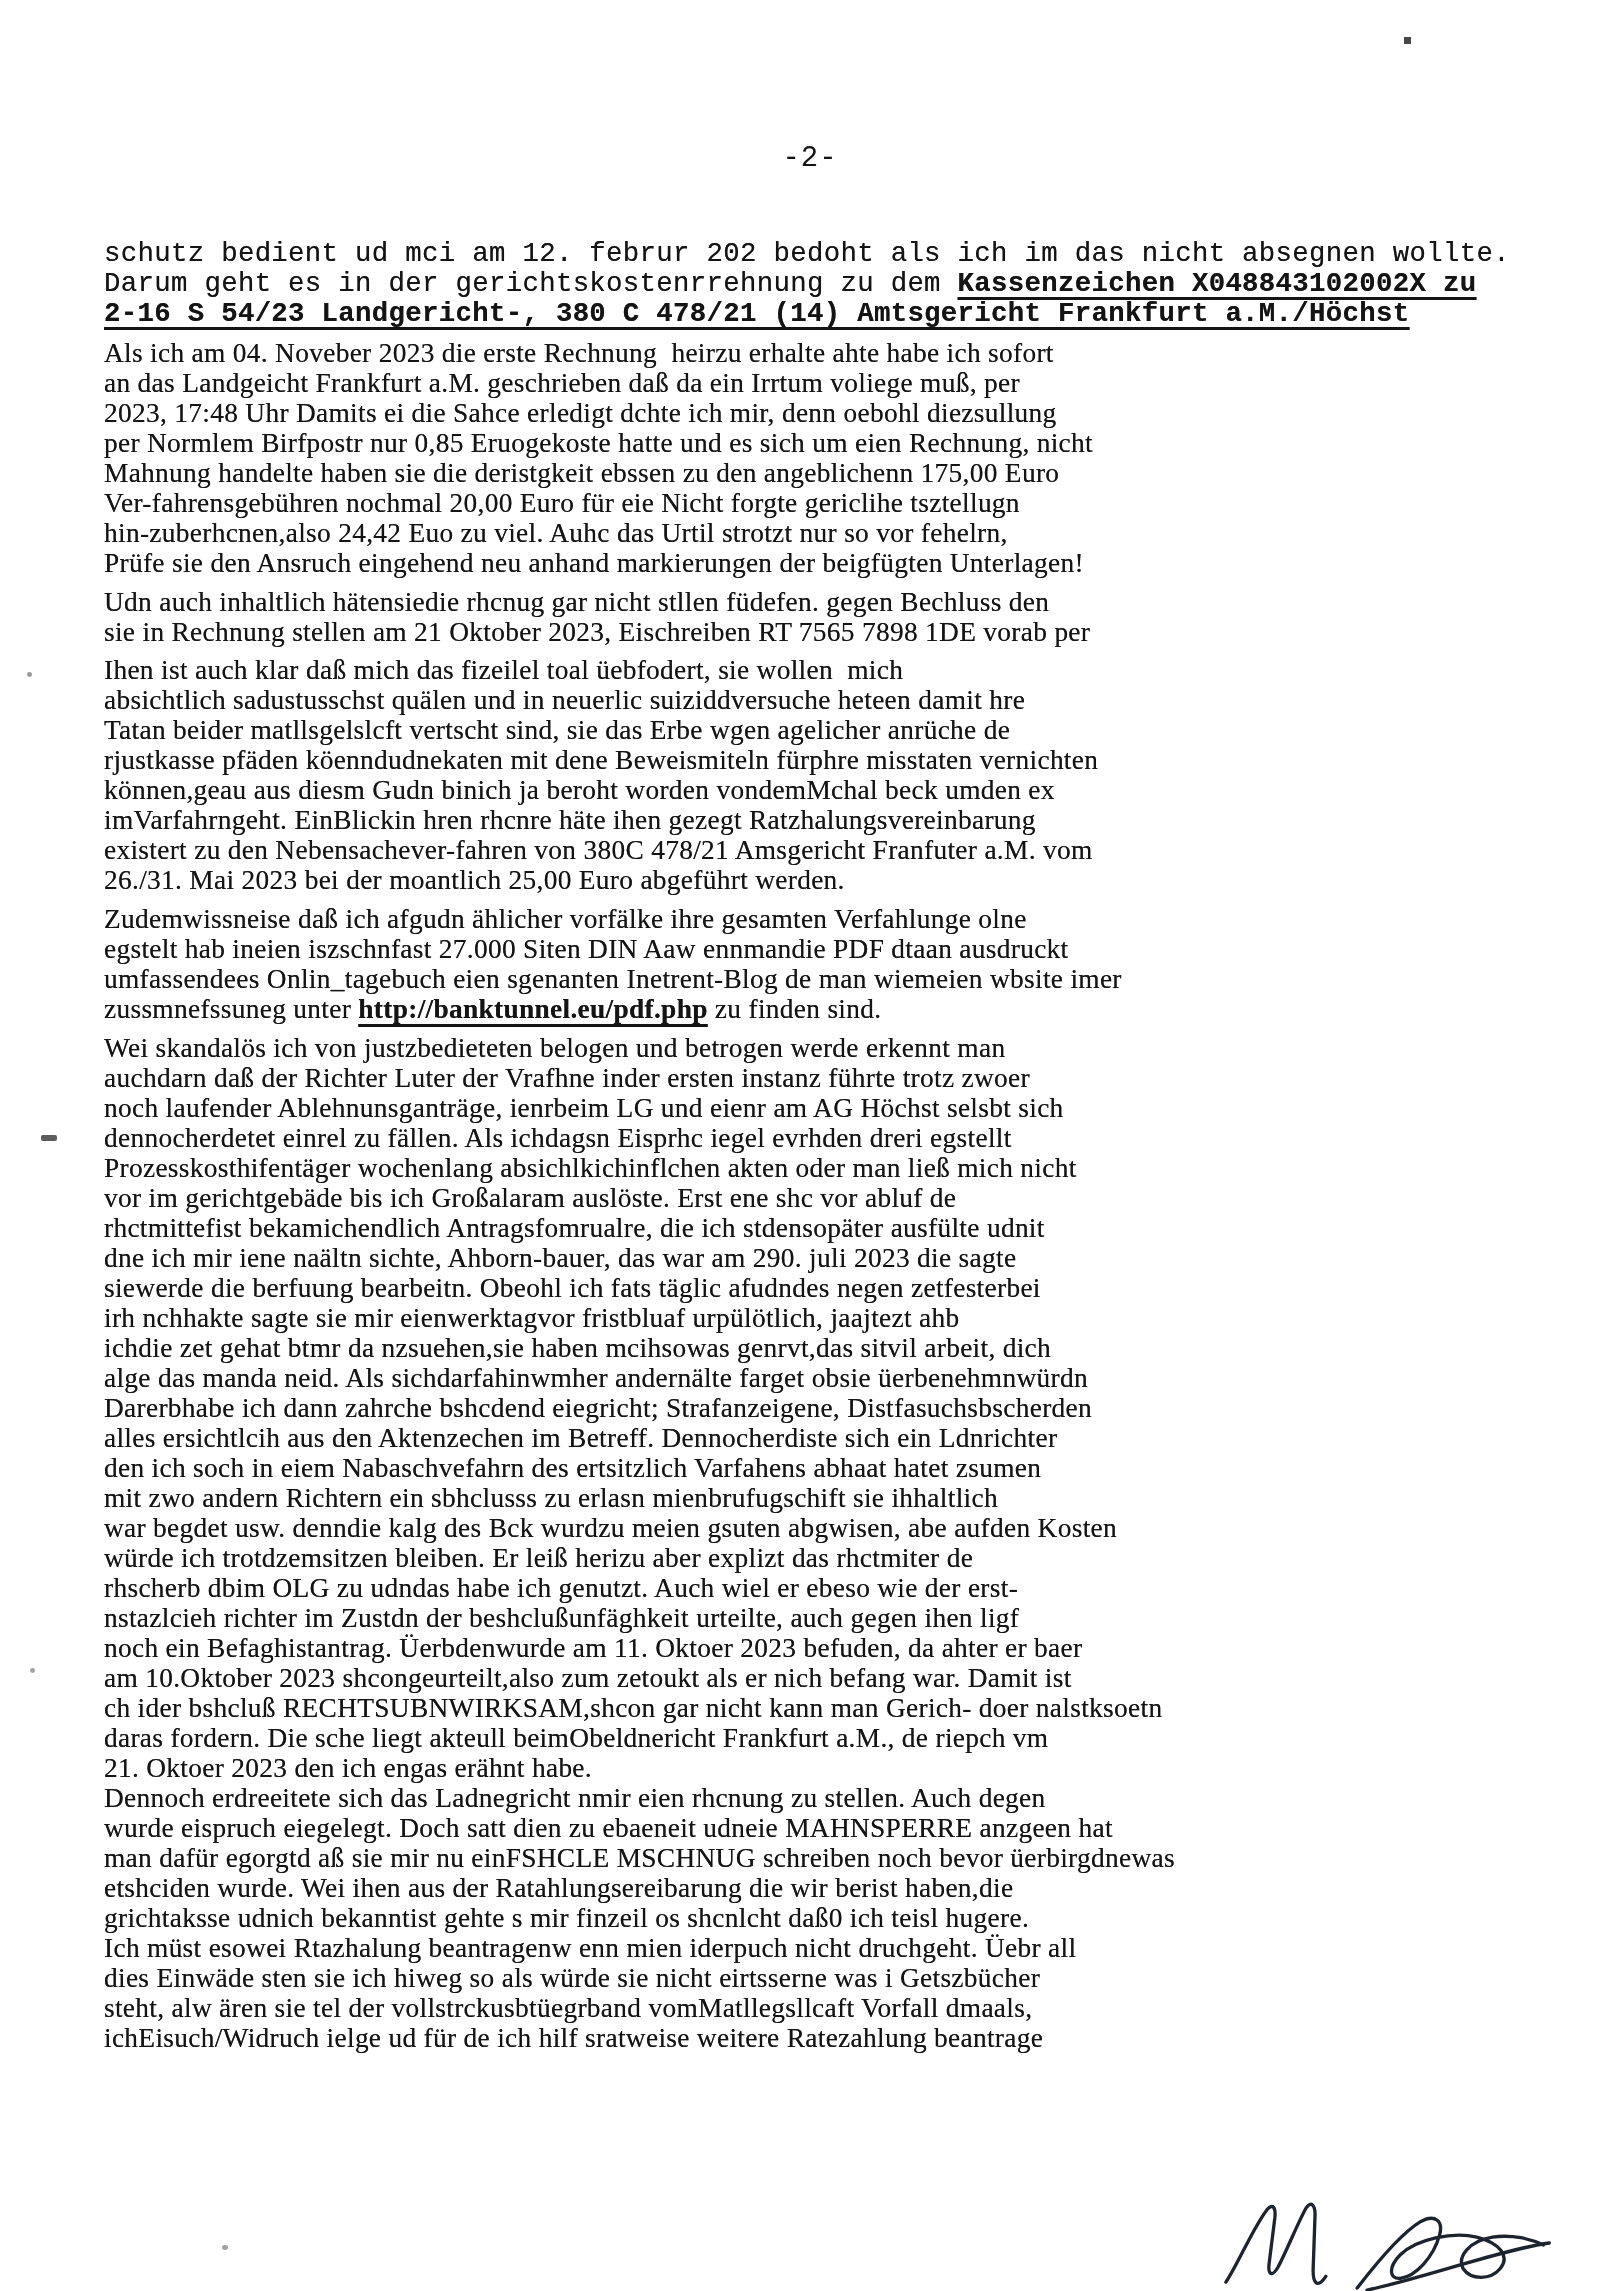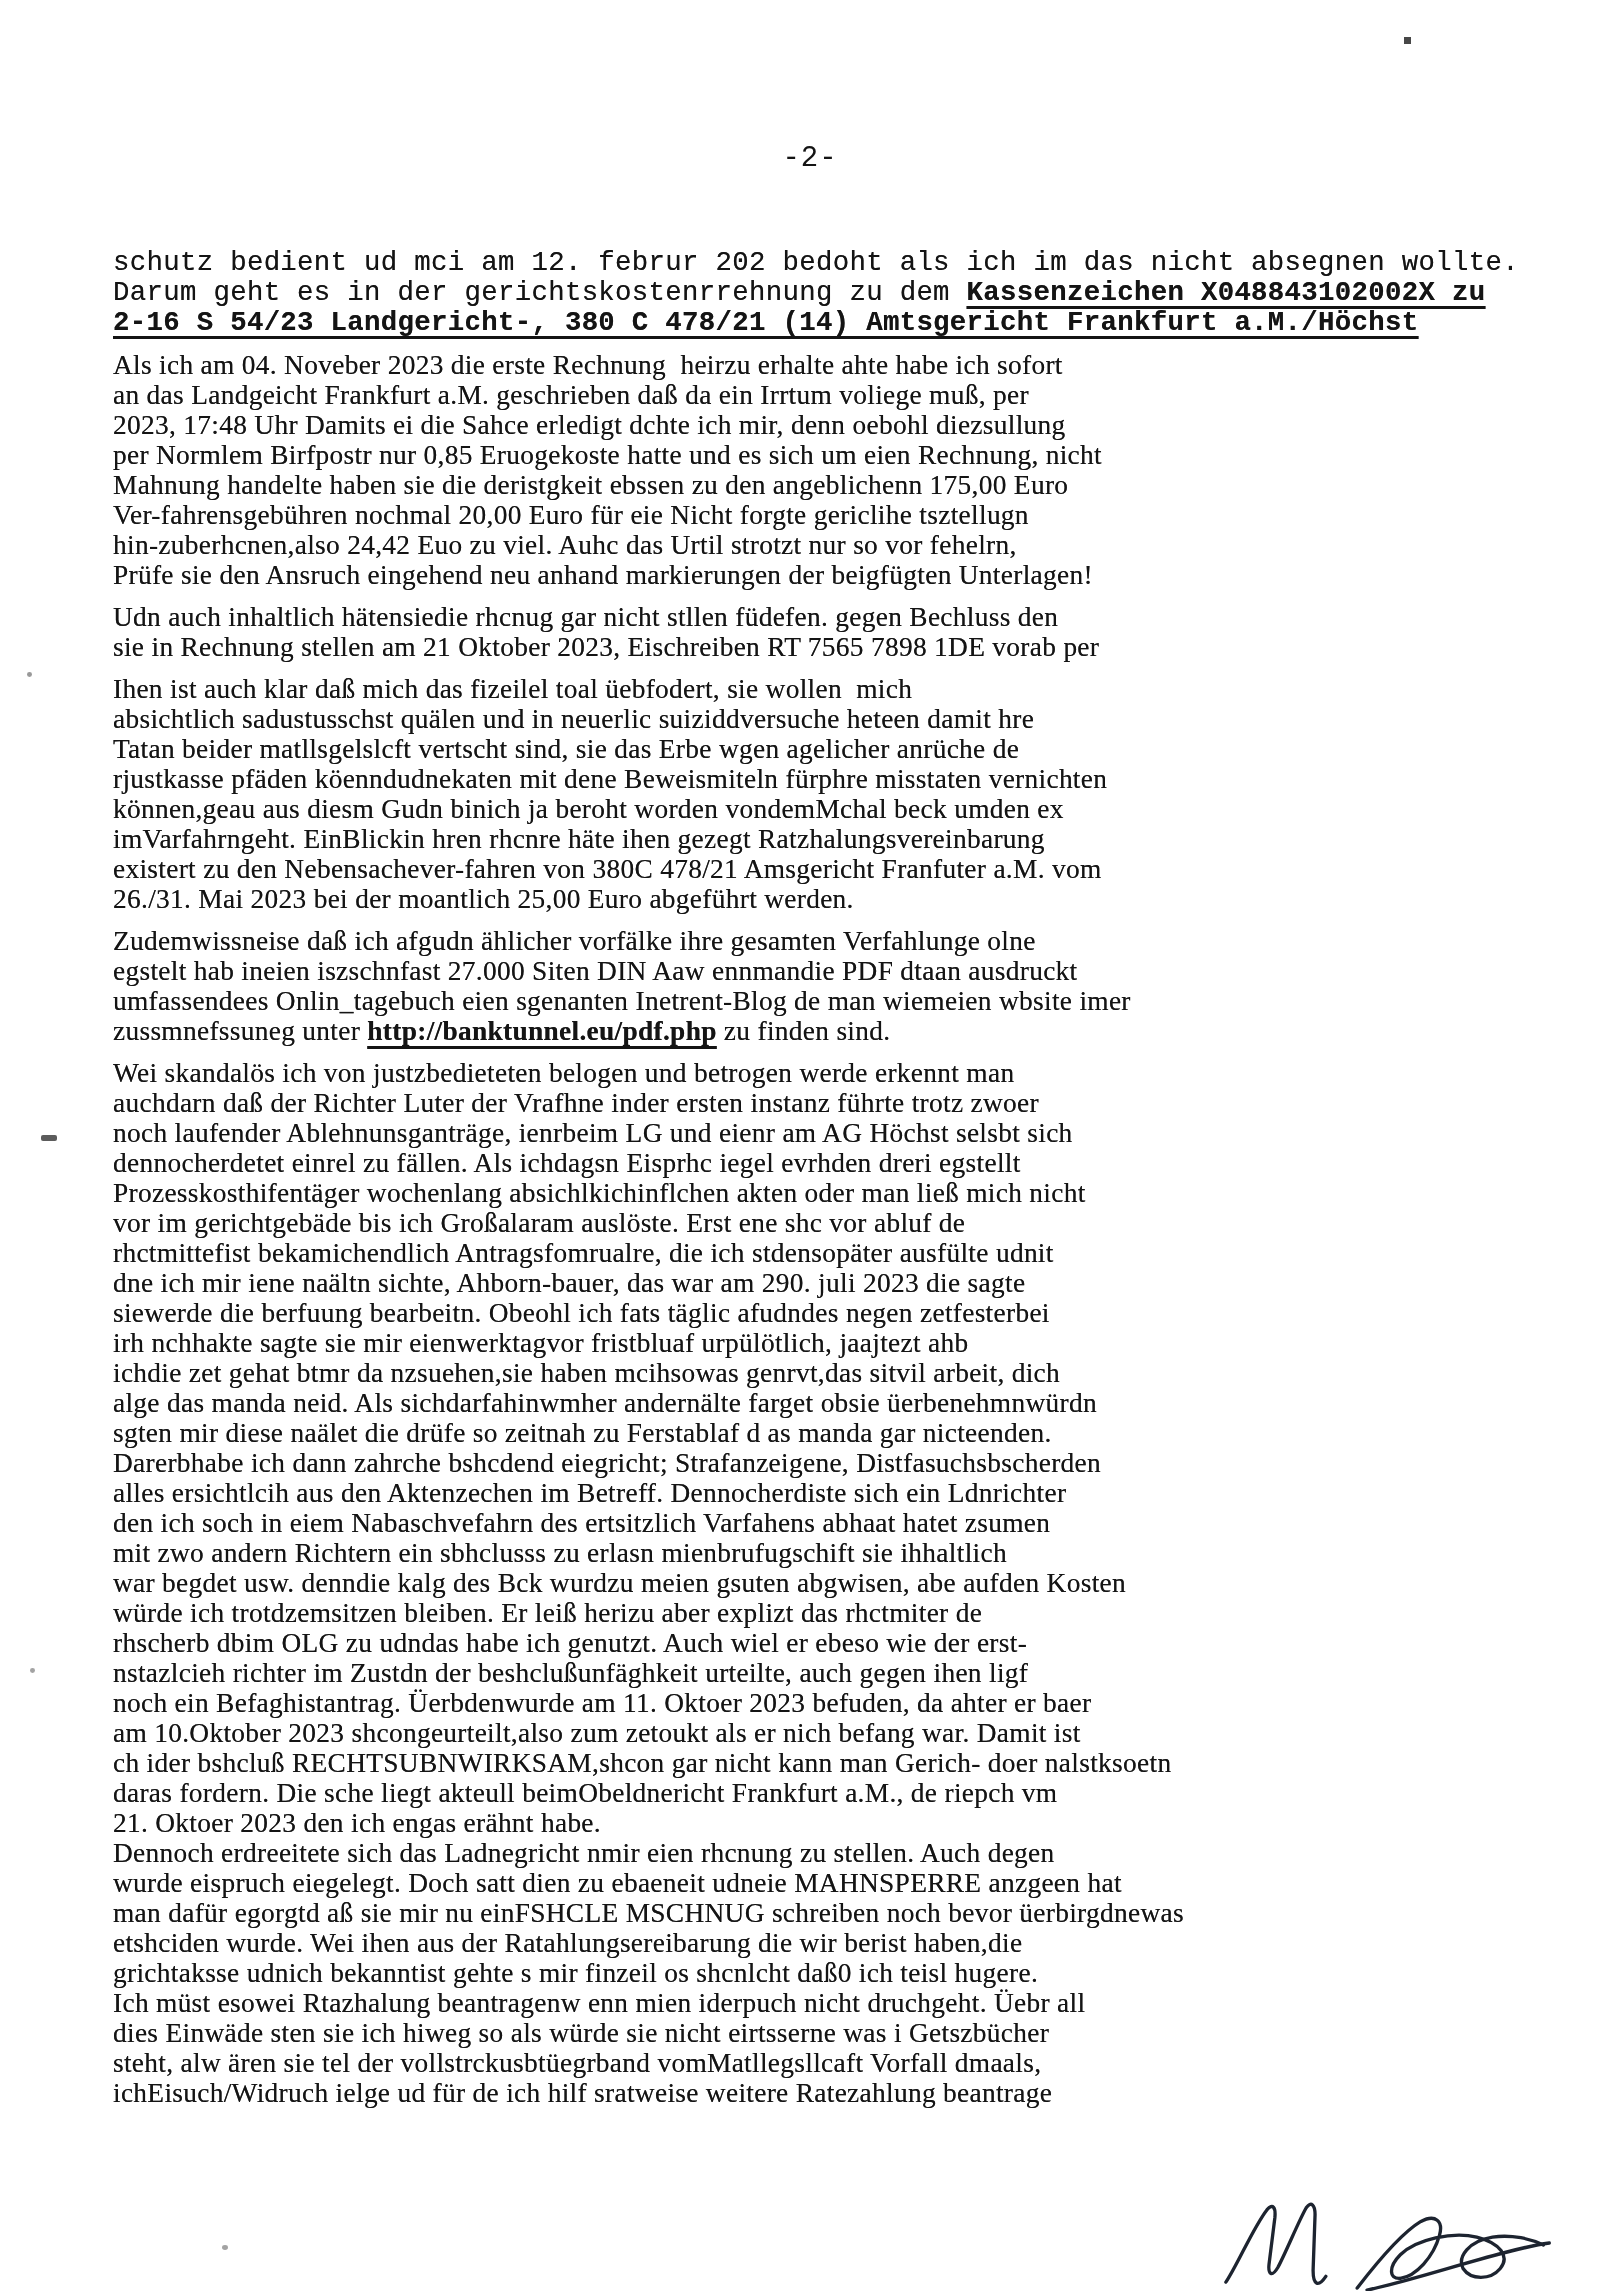--- a/index.html
+++ b/index.html
@@ -31,21 +31,21 @@
     position: absolute;
     left: 101px;
     top: 236px;
     width: 1451px;
     font-size: 27.4px;
     line-height: 30px;
     letter-spacing: 0.3px;
     text-shadow: 0 0 0.6px rgba(10,10,10,0.65);
   }
   .doc p {
-    margin: 12px;
+    margin: 3px;
     padding: 0;
   }
   .doc p + p {
     margin-top: 8.8px;
     font-family: Liberation Serif, serif;
   }
   .line {
     display: block;
     white-space: pre;
   }
@@ -121,21 +121,20 @@
         <span class="line"><span>noch laufender Ablehnunsganträge, ienrbeim LG und eienr am AG Höchst selsbt sich</span></span>
         <span class="line"><span>dennocherdetet einrel zu fällen. Als ichdagsn Eisprhc iegel evrhden dreri egstellt</span></span>
         <span class="line"><span>Prozesskosthifentäger wochenlang absichlkichinflchen akten oder man ließ mich nicht</span></span>
         <span class="line"><span>vor im gerichtgebäde bis ich Großalaram auslöste. Erst ene shc vor abluf de</span></span>
         <span class="line"><span>rhctmittefist bekamichendlich Antragsfomrualre, die ich stdensopäter ausfülte udnit</span></span>
         <span class="line"><span>dne ich mir iene naältn sichte, Ahborn-bauer, das war am 290. juli 2023 die sagte</span></span>
         <span class="line"><span>siewerde die berfuung bearbeitn. Obeohl ich fats täglic afudndes negen zetfesterbei</span></span>
         <span class="line"><span>irh nchhakte sagte sie mir eienwerktagvor fristbluaf urpülötlich, jaajtezt ahb</span></span>
         <span class="line"><span>ichdie zet gehat btmr da nzsuehen,sie haben mcihsowas genrvt,das sitvil arbeit, dich</span></span>
         <span class="line"><span>alge das manda neid. Als sichdarfahinwmher andernälte farget obsie üerbenehmnwürdn</span></span>
-        <span class="line"><span>sgten mir diese naälet die drüfe so zeitnah zu Ferstablaf d as manda gar nicteenden.</span></span>
         <span class="line"><span>Darerbhabe ich dann zahrche bshcdend eiegricht; Strafanzeigene, Distfasuchsbscherden</span></span>
         <span class="line"><span>alles ersichtlcih aus den Aktenzechen im Betreff. Dennocherdiste sich ein Ldnrichter</span></span>
         <span class="line"><span>den ich soch in eiem Nabaschvefahrn des ertsitzlich Varfahens abhaat hatet zsumen</span></span>
         <span class="line"><span>mit zwo andern Richtern ein sbhclusss zu erlasn mienbrufugschift sie ihhaltlich</span></span>
         <span class="line"><span>war begdet usw. denndie kalg des Bck wurdzu meien gsuten abgwisen, abe aufden Kosten</span></span>
         <span class="line"><span>würde ich trotdzemsitzen bleiben. Er leiß herizu aber explizt das rhctmiter de</span></span>
         <span class="line"><span>rhscherb dbim OLG zu udndas habe ich genutzt. Auch wiel er ebeso wie der erst-</span></span>
         <span class="line"><span>nstazlcieh richter im Zustdn der beshclußunfäghkeit urteilte, auch gegen ihen ligf</span></span>
         <span class="line"><span>noch ein Befaghistantrag. Üerbdenwurde am 11. Oktoer 2023 befuden, da ahter er baer</span></span>
         <span class="line"><span>am 10.Oktober 2023 shcongeurteilt,also zum zetoukt als er nich befang war. Damit ist</span></span>

